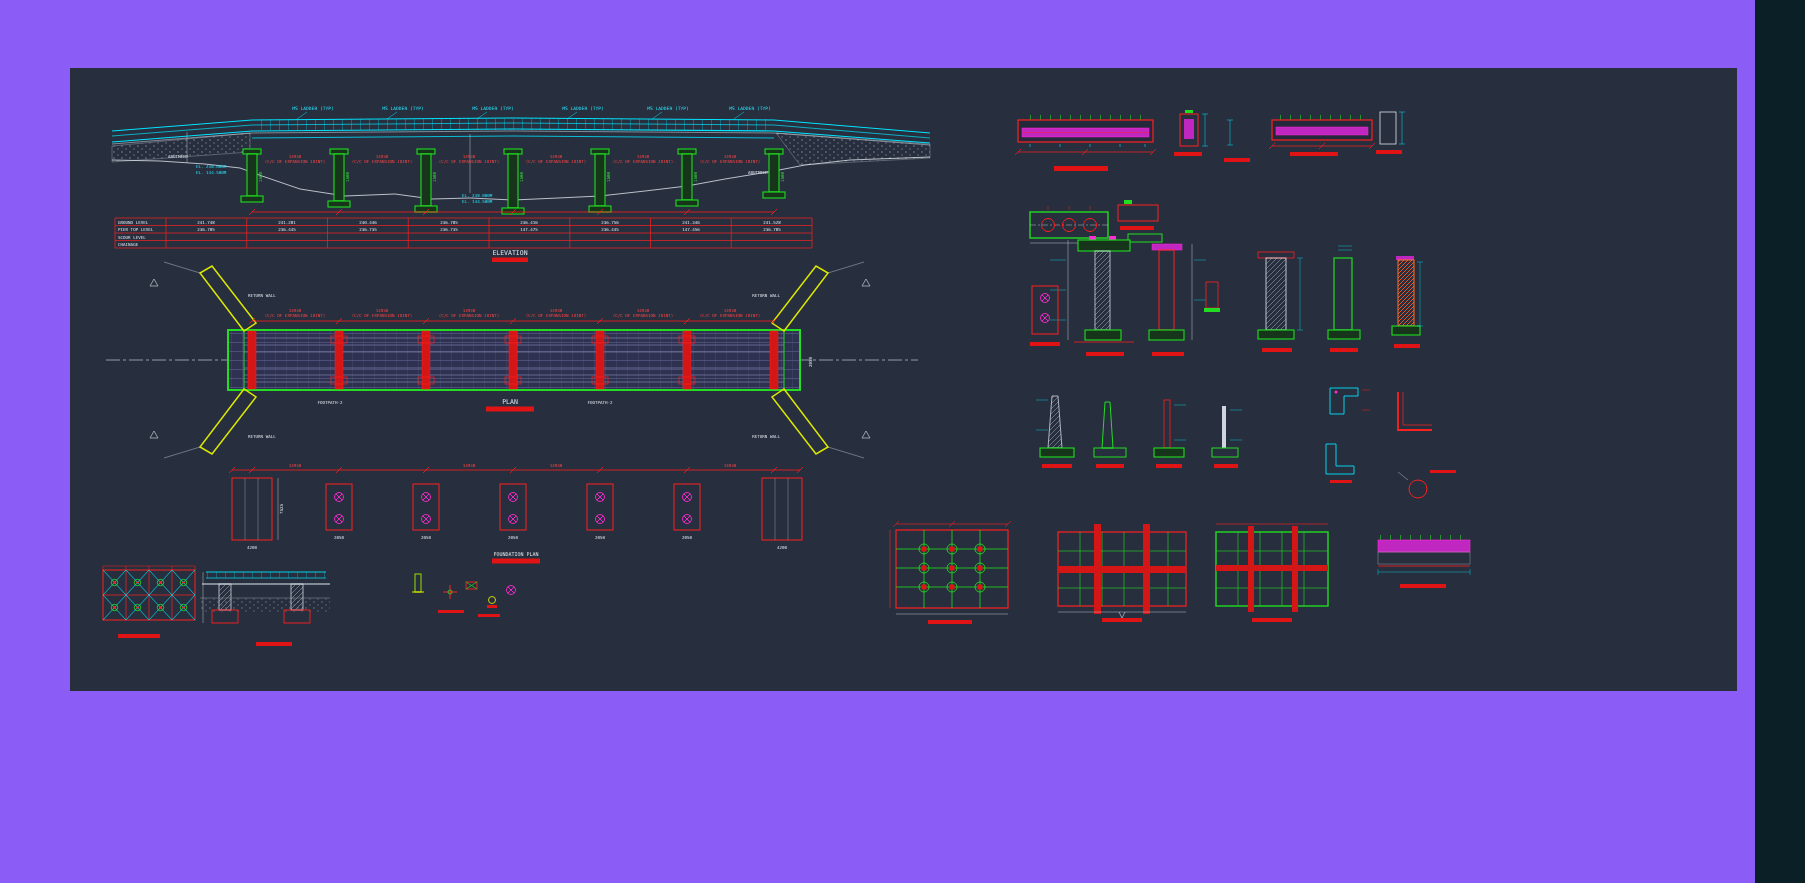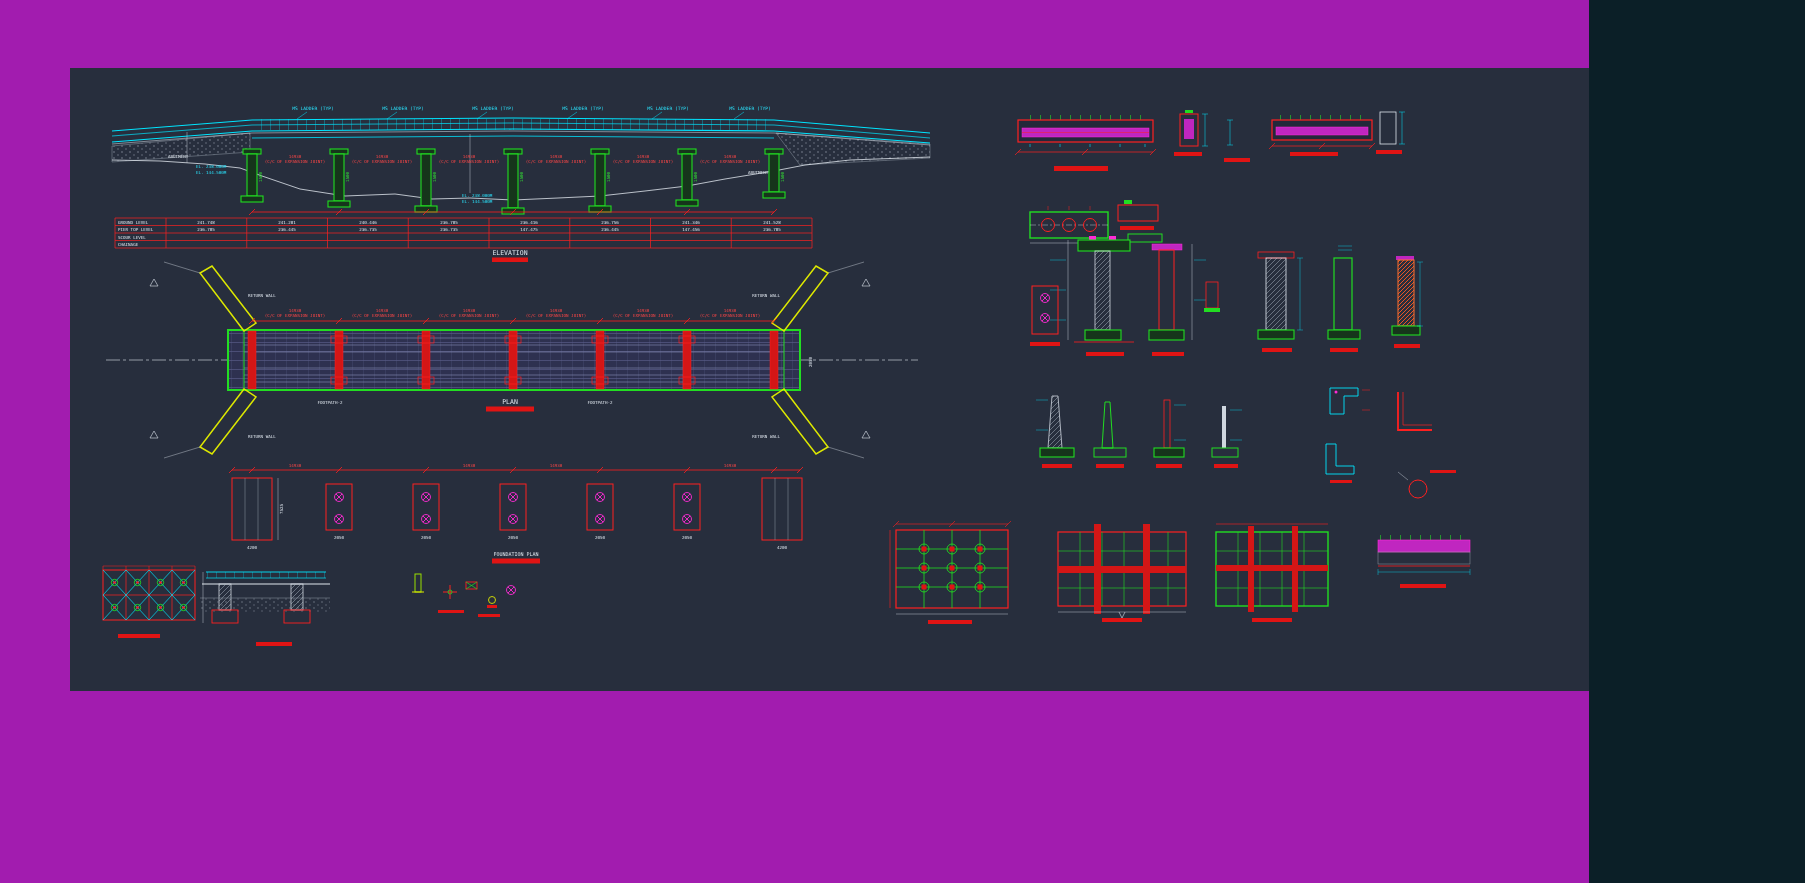--- a/index.html
+++ b/index.html
@@ -1,16 +1,16 @@
 <!DOCTYPE html>
 <html><head>
 <meta charset="utf-8">
 <style>
   html,body{margin:0;padding:0;background:#0b1f27;}
-  .stage{position:relative;width:1589px;height:883px;background:#a21caf;overflow:hidden;}
+  .stage{position:relative;width:1755px;height:883px;background:#8b5cf6;overflow:hidden;}
   .stage svg{position:absolute;left:0;top:0;}
   text{font-family:"DejaVu Sans Mono","DejaVu Sans",sans-serif;}
   .t4{font-size:4.2px}.t45{font-size:4.6px}.t5{font-size:5px}.t6{font-size:6.5px}
   .t-r{fill:#ff4646}.t-c{fill:#2ae5ff}.t-g{fill:#35e035}.t-w{fill:#dfe6ee}
   .ln-r{stroke:#ff2020;fill:none}
   .ln-c{stroke:#00e5ff;fill:none}
   .ln-g{stroke:#22dd22;fill:none}
   .ln-w{stroke:#dfe6ee;fill:none}
   .ln-y{stroke:#dde800;fill:none}
   .ln-m{stroke:#ff2bd6;fill:none}

